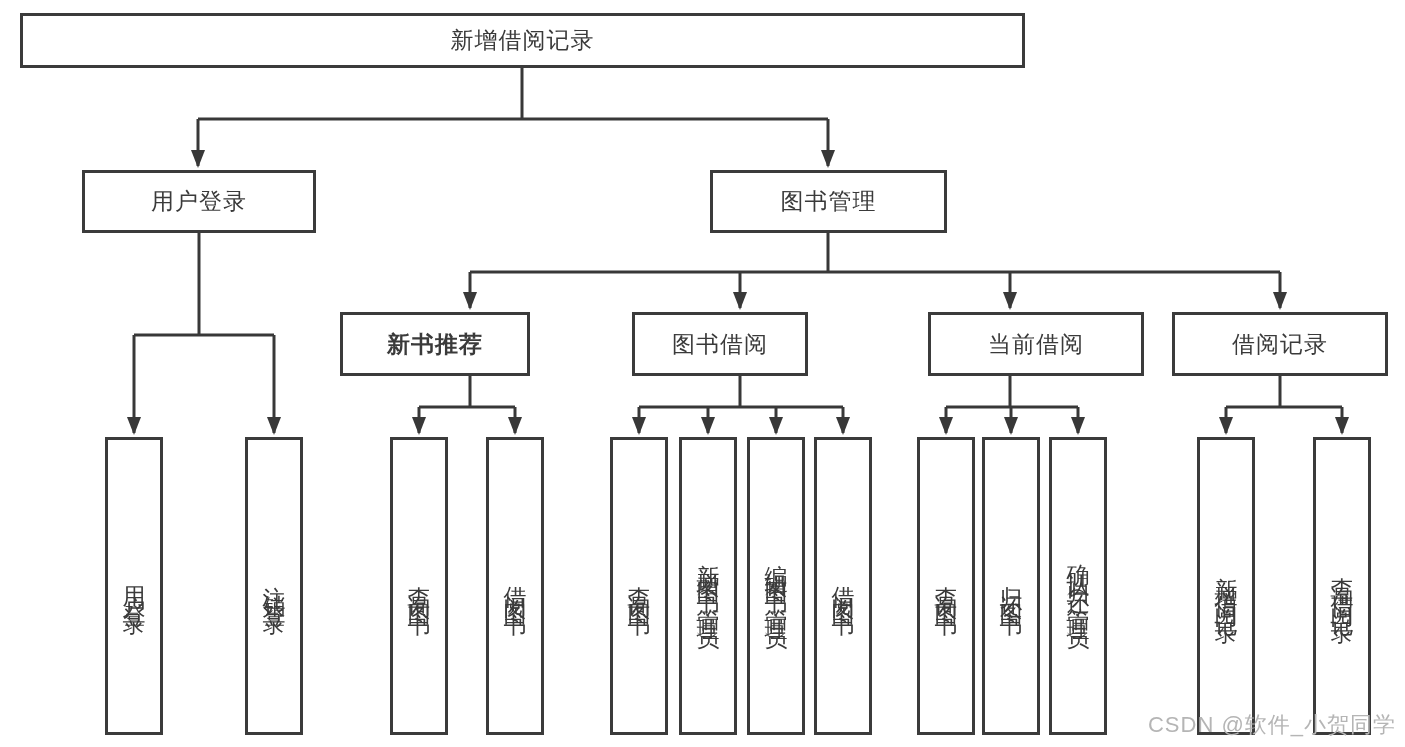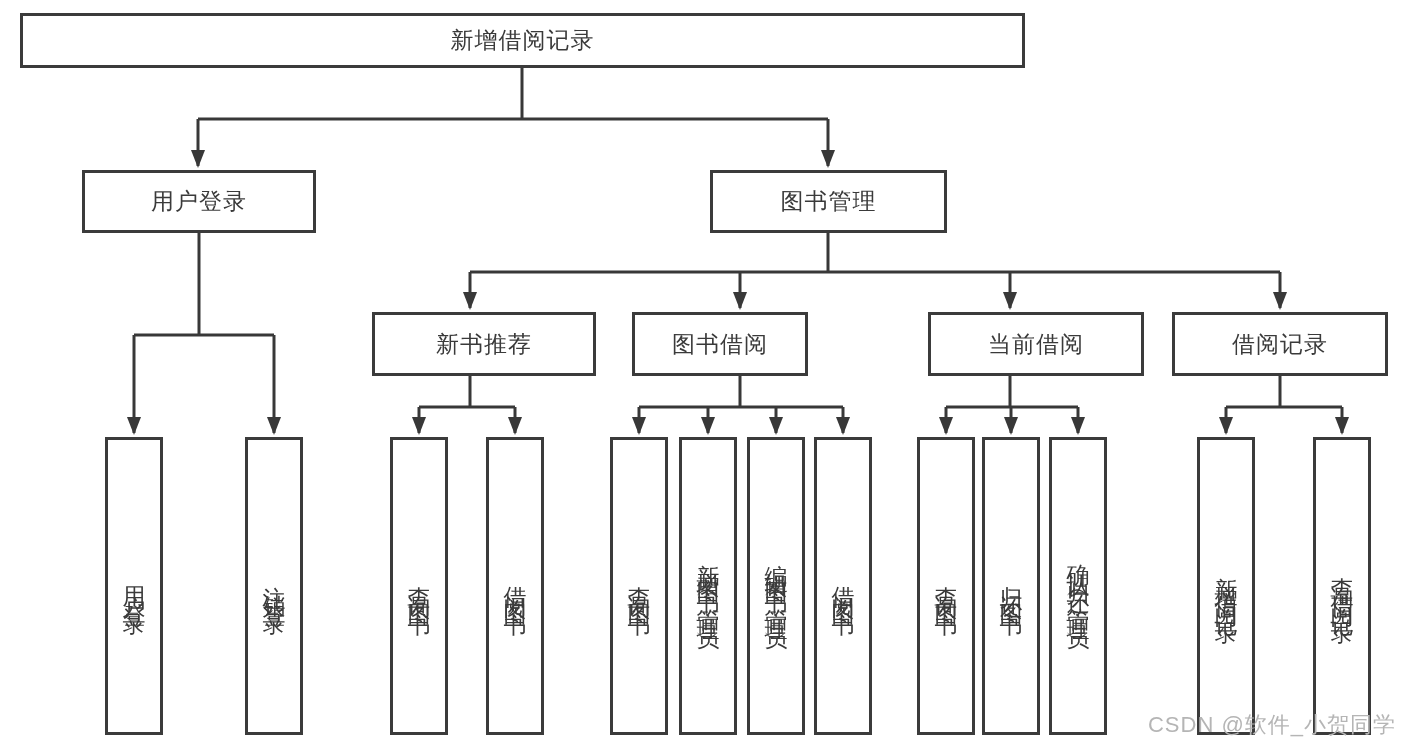--- a/index.html
+++ b/index.html
@@ -130,21 +130,21 @@
       <line x1="1226" y1="407" x2="1226" y2="433" marker-end="url(#arrow)"></line>
       <line x1="1342" y1="407" x2="1342" y2="433" marker-end="url(#arrow)"></line>
     </g>
   </svg>
 
   <div class="node node-root node-h">新增借阅记录</div>
 
   <div class="node node-l2 node-h" style="left:82px; width:234px;">用户登录</div>
   <div class="node node-l2 node-h" style="left:710px; width:237px;">图书管理</div>
 
-  <div class="node node-l3 node-h" style="left:372px; width:224px;">新书推荐</div>
+  <div class="node node-l3 node-h" style="left:340px; width:190px;font-weight:bold;">新书推荐</div>
   <div class="node node-l3 node-h" style="left:632px; width:176px;">图书借阅</div>
   <div class="node node-l3 node-h" style="left:928px; width:216px;">当前借阅</div>
   <div class="node node-l3 node-h" style="left:1172px; width:216px;">借阅记录</div>
 
   <div class="node node-leaf" style="left:105px;">
     <span class="vtext">用户登录</span>
   </div>
   <div class="node node-leaf" style="left:245px;">
     <span class="vtext">注销登录</span>
   </div>

